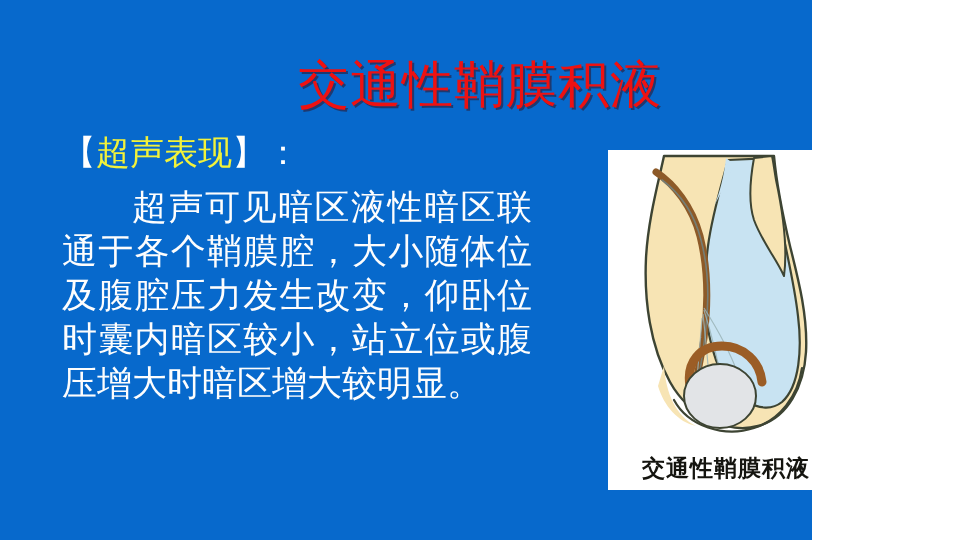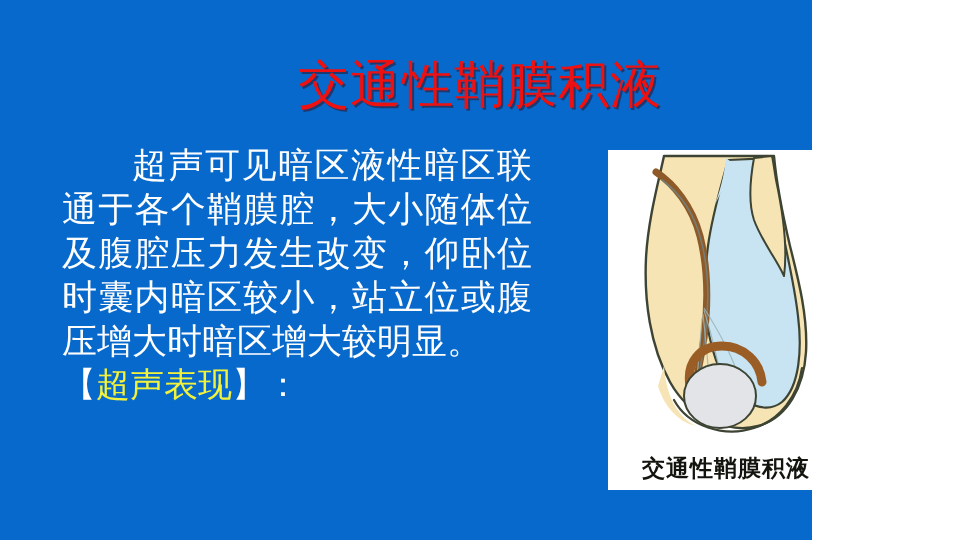--- a/index.html
+++ b/index.html
@@ -95,23 +95,23 @@
 </style>
 </head>
 <body>
 
 <div id="slide">
 
   <div id="slide-title">交通性鞘膜积液</div>
 
   <div id="text-column">
 
+    <div id="section-heading"><span>【</span><span class="hl">超声表现</span><span>】</span><span>：</span></div>
+
     <div id="body-paragraph">超声可见暗区液性暗区联通于各个鞘膜腔，大小随体位及腹腔压力发生改变，仰卧位时囊内暗区较小，站立位或腹压增大时暗区增大较明显。</div>
-
-    <div id="section-heading"><span>【</span><span class="hl">超声表现</span><span>】</span><span>：</span></div>
   </div>
 
   <div id="figure-panel">
 
     <svg id="figure-svg" viewBox="0 0 236 296">
 
       <path d="M56 6
                C50 34 40 70 38 108
                C36 150 42 196 62 232
                C82 268 122 284 150 276

